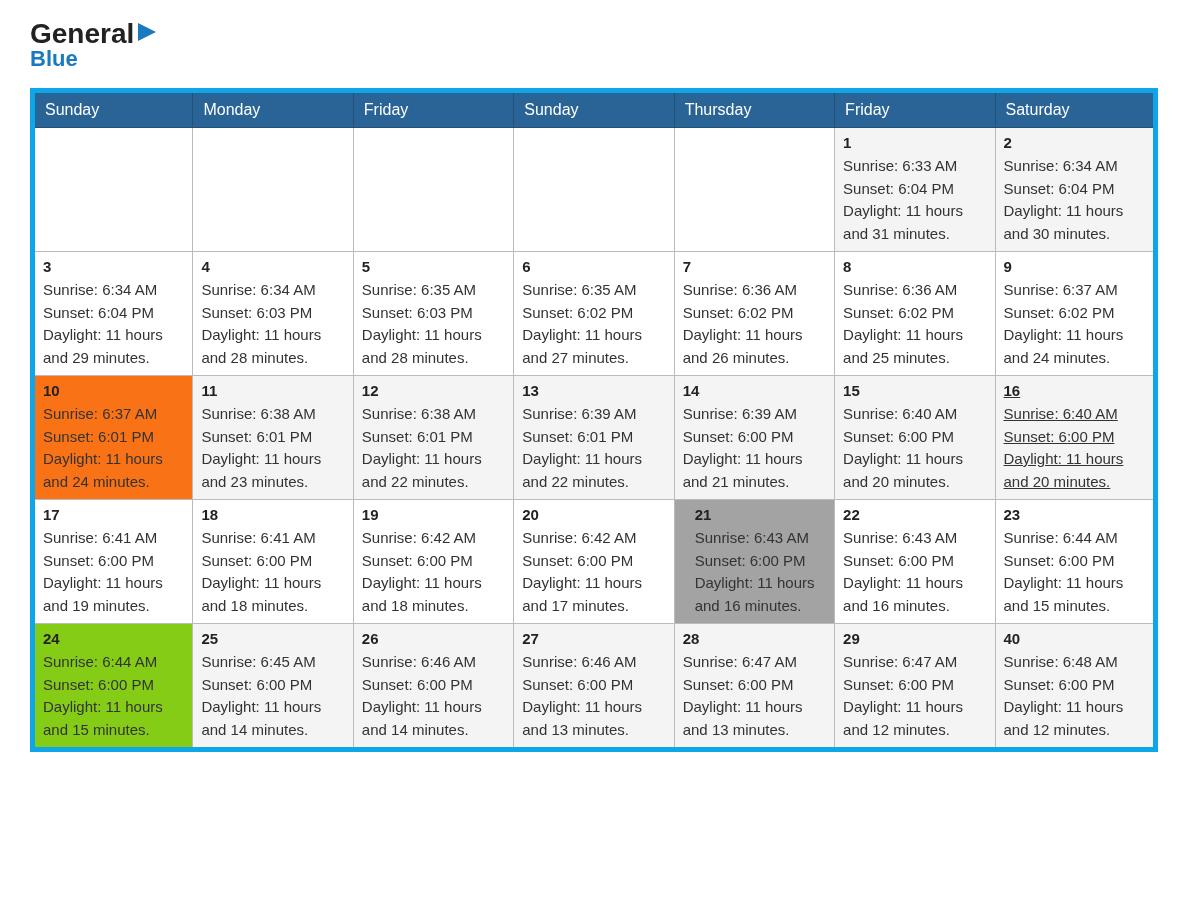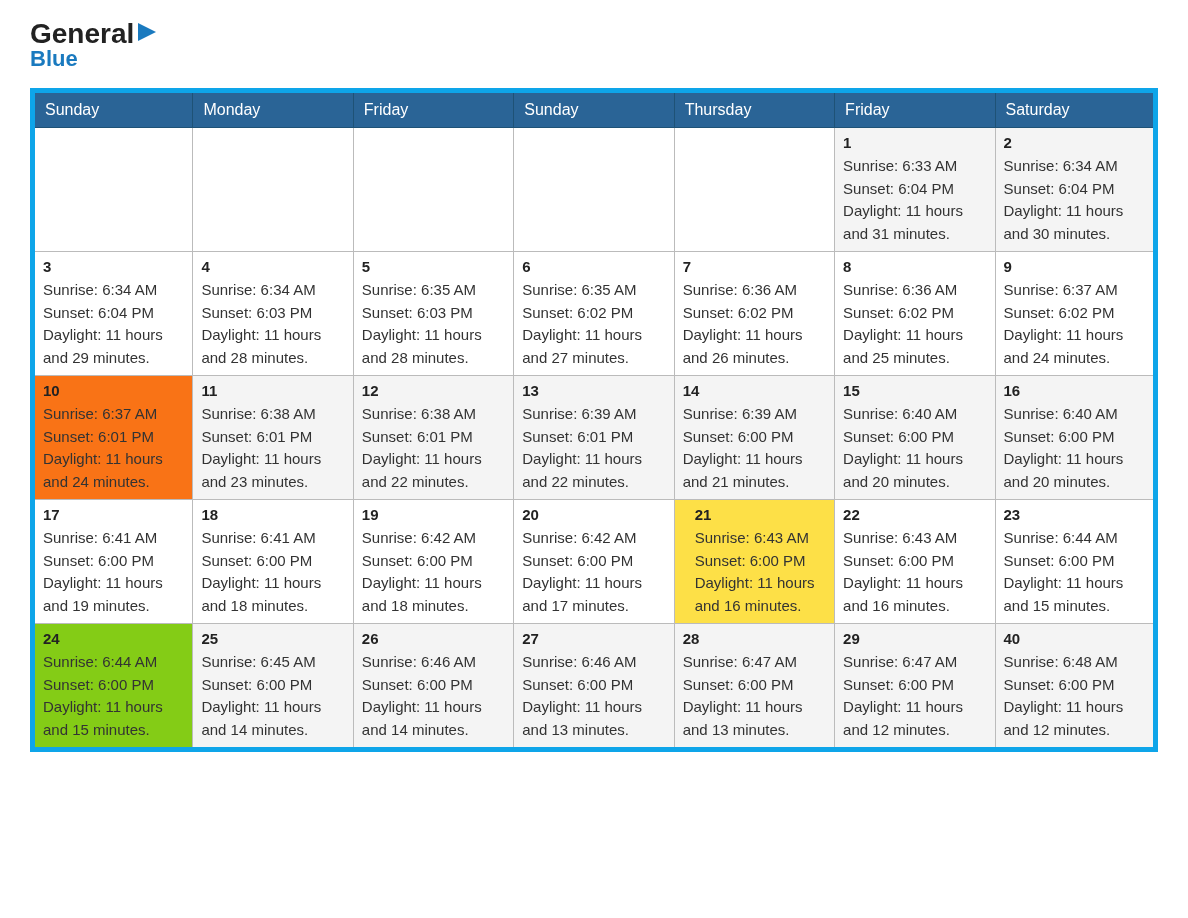--- a/index.html
+++ b/index.html
@@ -236,21 +236,21 @@
 Daylight: 11 hours
 and 21 minutes.</div>
         </td>
         <td style="background: rgb(244, 244, 244);">
           <span class="day-num">15</span>
           <div class="day-info" style="white-space: pre-line;">Sunrise: 6:40 AM
 Sunset: 6:00 PM
 Daylight: 11 hours
 and 20 minutes.</div>
         </td>
-        <td style="background: rgb(244, 244, 244);">
+        <td style="background: rgb(244, 244, 244); text-decoration: underline;">
           <span class="day-num">16</span>
           <div class="day-info" style="white-space: pre-line;">Sunrise: 6:40 AM
 Sunset: 6:00 PM
 Daylight: 11 hours
 and 20 minutes.</div>
         </td>
       </tr>
       <tr>
         <td style="background: rgb(255, 255, 255); margin-left: 8px;">
           <span class="day-num">17</span>
@@ -273,21 +273,21 @@
 Daylight: 11 hours
 and 18 minutes.</div>
         </td>
         <td style="background: rgb(255, 255, 255);">
           <span class="day-num">20</span>
           <div class="day-info" style="white-space: pre-line;">Sunrise: 6:42 AM
 Sunset: 6:00 PM
 Daylight: 11 hours
 and 17 minutes.</div>
         </td>
-        <td style="background: #fde047; padding-left: 20px;">
+        <td style="background: #a3a3a3; padding-left: 20px;">
           <span class="day-num">21</span>
           <div class="day-info" style="white-space: pre-line;">Sunrise: 6:43 AM
 Sunset: 6:00 PM
 Daylight: 11 hours
 and 16 minutes.</div>
         </td>
         <td style="background: rgb(255, 255, 255);">
           <span class="day-num">22</span>
           <div class="day-info" style="white-space: pre-line;">Sunrise: 6:43 AM
 Sunset: 6:00 PM

